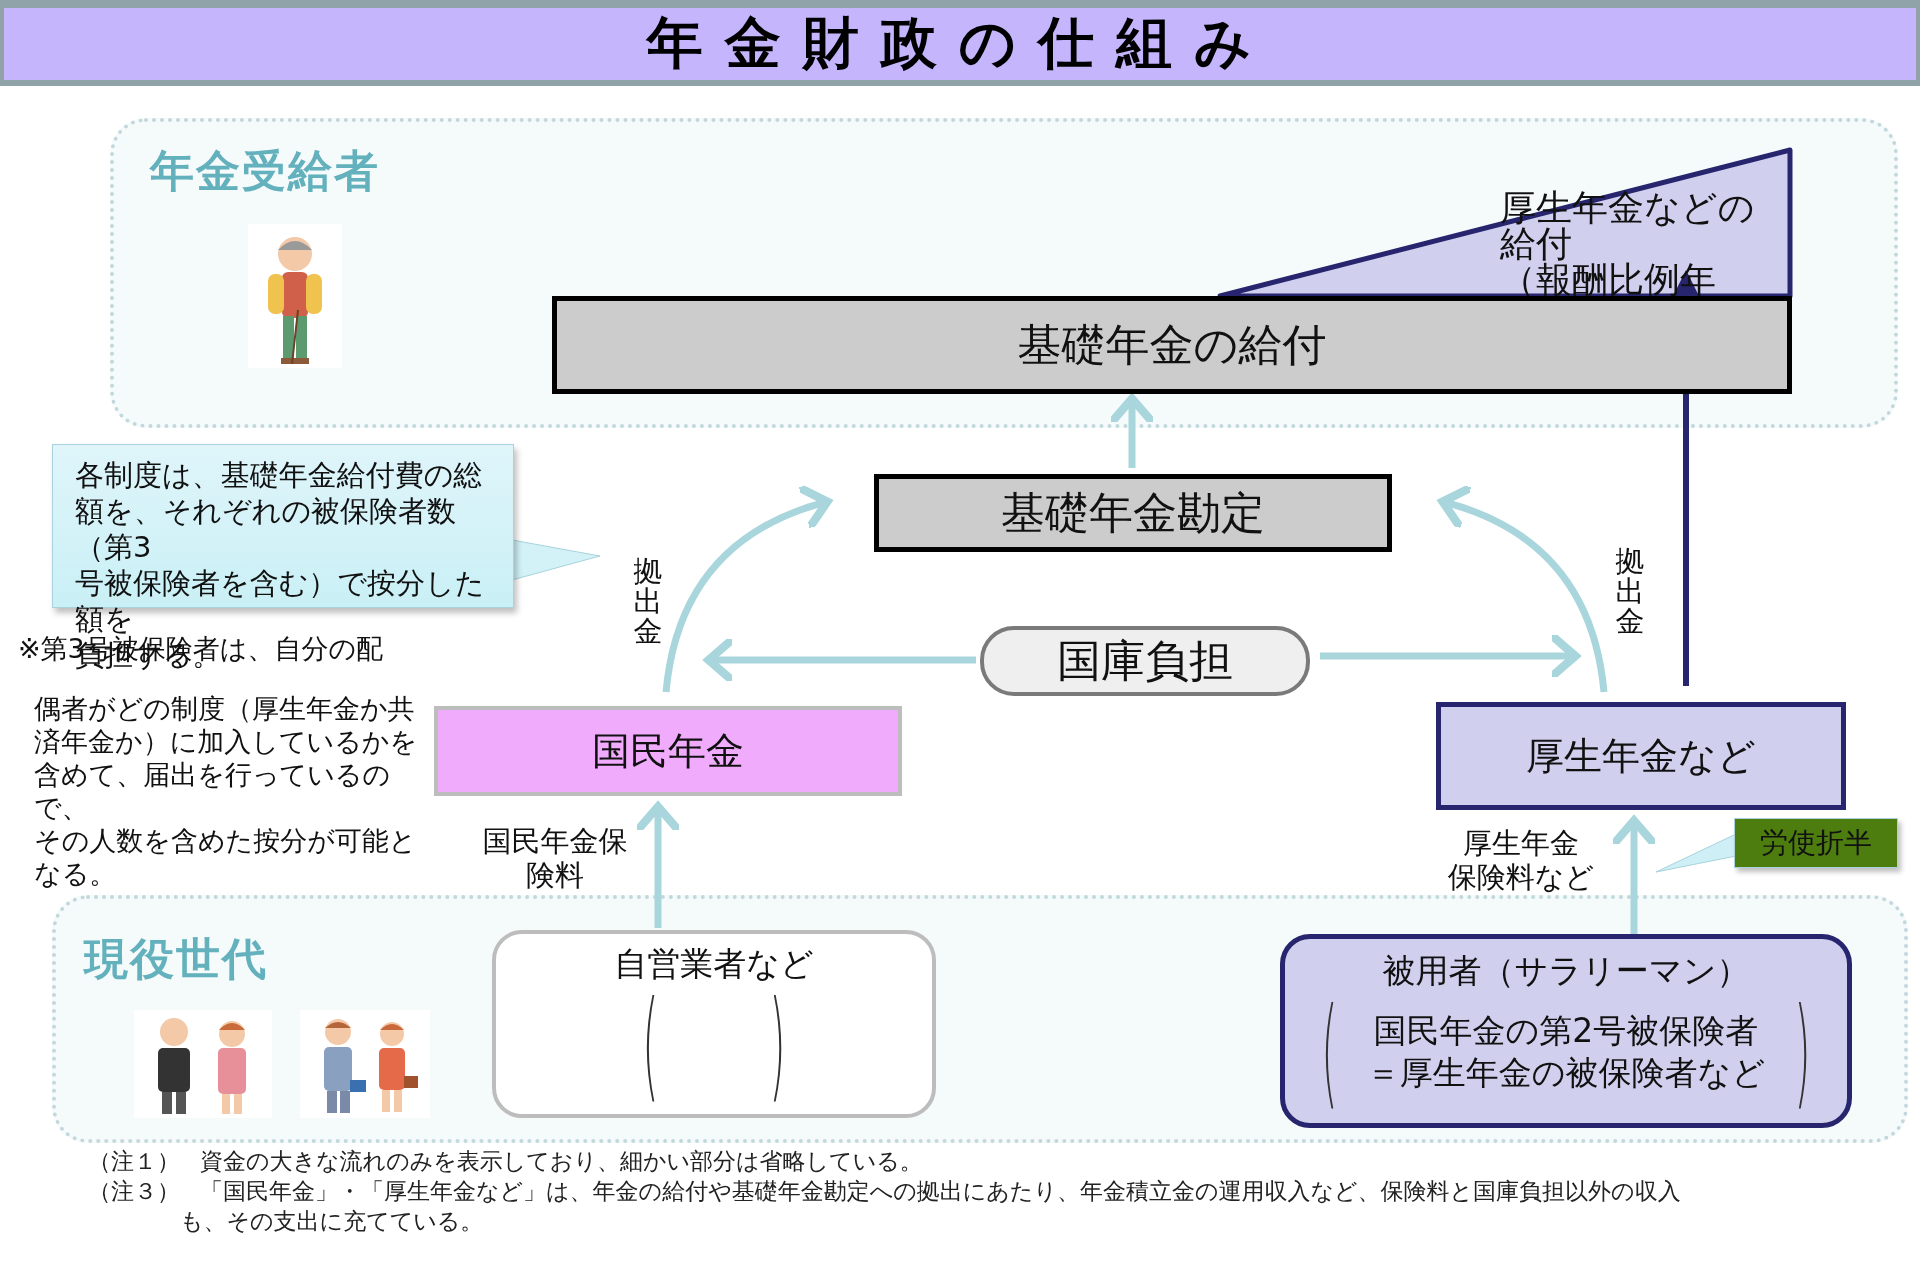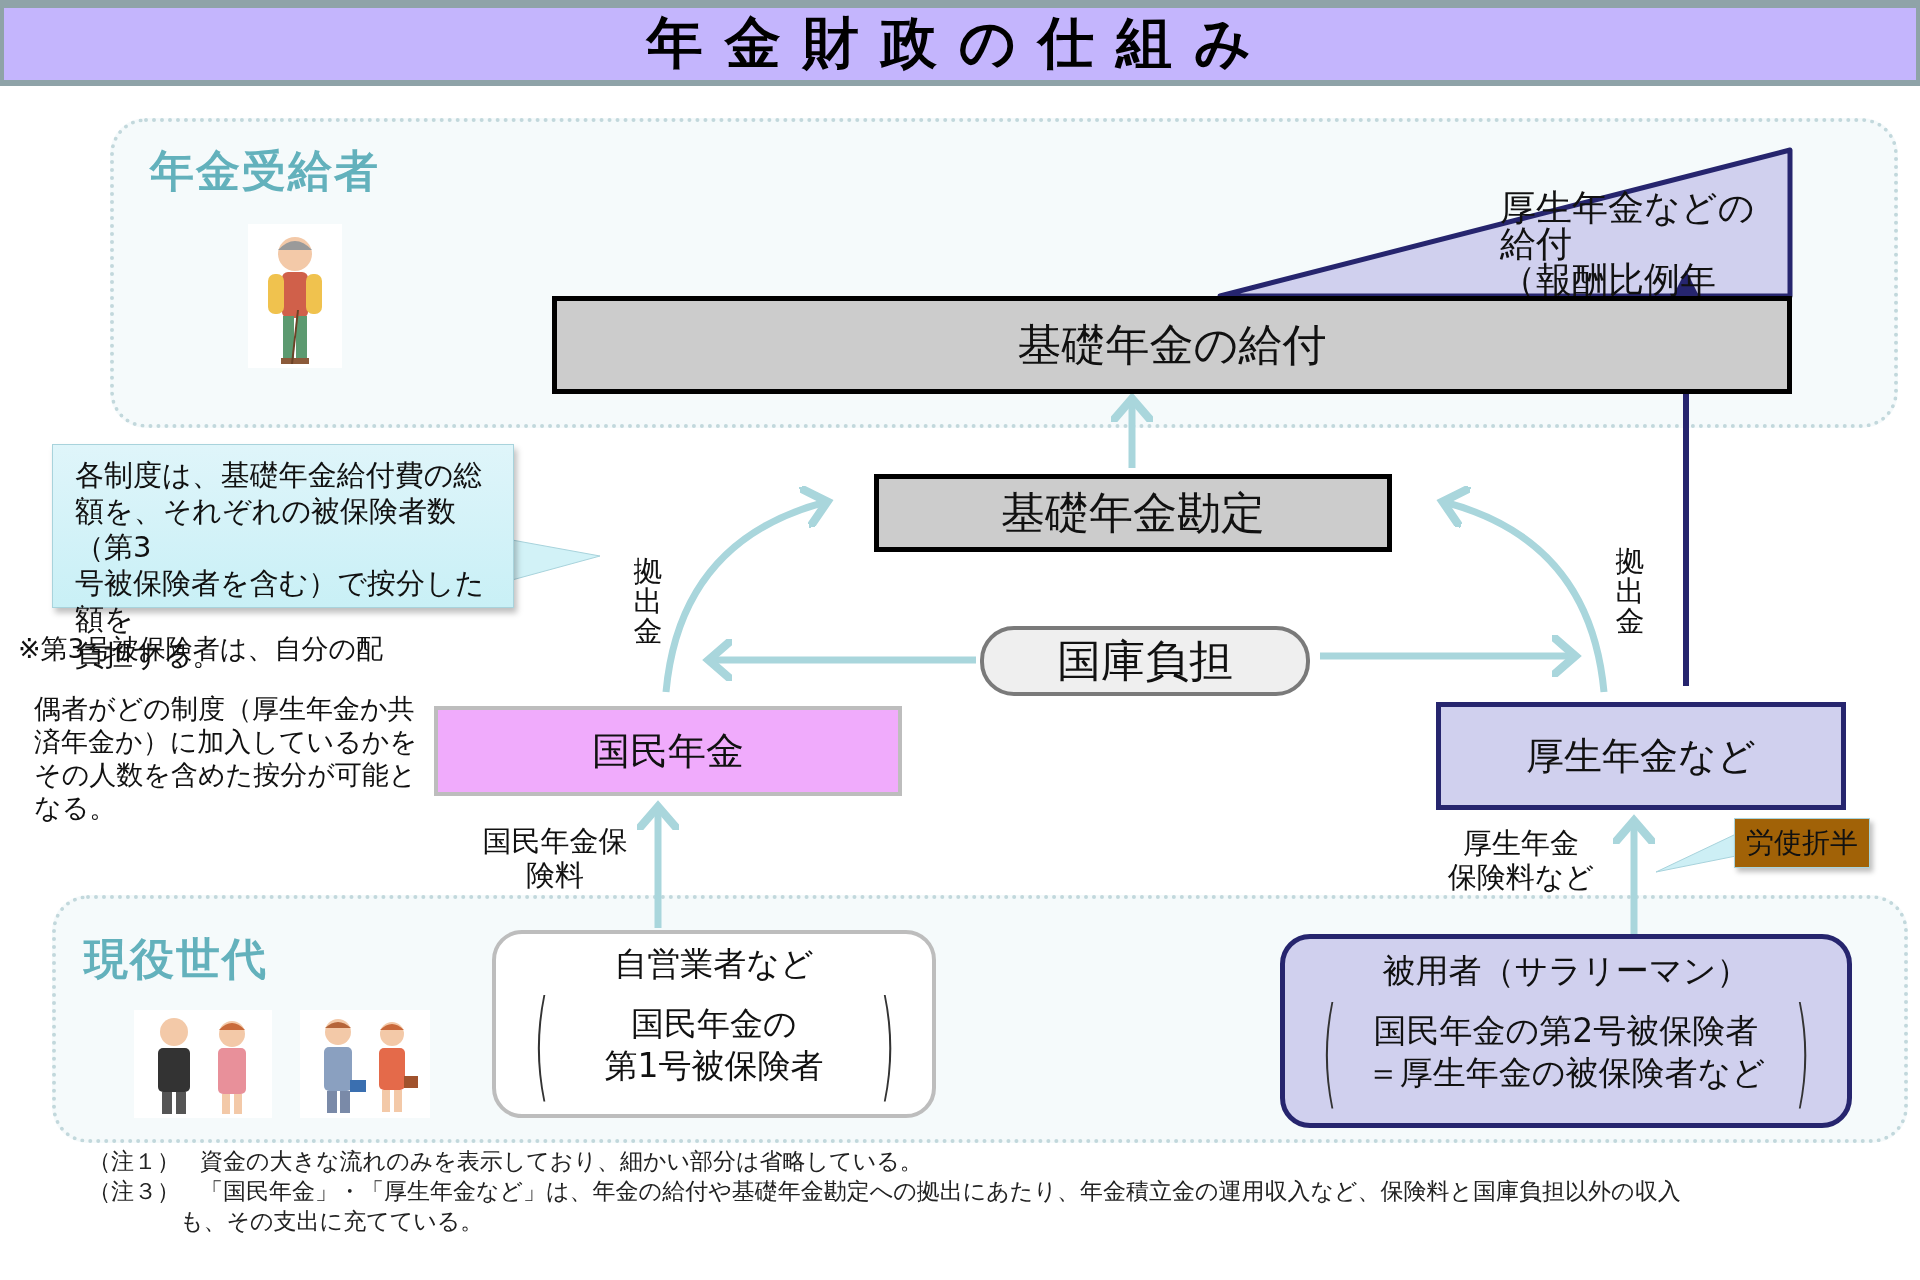--- a/index.html
+++ b/index.html
@@ -141,20 +141,21 @@
   <div>各制度は、基礎年金給付費の総</div>
   <div>額を、それぞれの被保険者数（第3</div>
   <div>号被保険者を含む）で按分した額を</div>
   <div>負担する。</div>
 </div>
 
 <div class="abs note" style="left:18px; top:632px; width:400px;">
   <div>※第3号被保険者は、自分の配</div>
   <div style="padding-left:16px;margin-top:27px;">偶者がどの制度（厚生年金か共</div>
   <div style="padding-left:16px;">済年金か）に加入しているかを</div>
+  <div style="padding-left:16px;">含めて、届出を行っているので、</div>
   <div style="padding-left:16px;">その人数を含めた按分が可能と</div>
   <div style="padding-left:16px;">なる。</div>
 </div>
 
 <div class="abs vlabel" style="left:632px; top:556px;">拠出金</div>
 <div class="abs vlabel" style="left:1614px; top:546px;">拠出金</div>
 
 <div class="abs box white-box" style="left:434px; top:706px; width:468px; height:90px;">
   <span>国民年金</span>
 </div>
@@ -165,33 +166,29 @@
 
 <div class="abs small-label" style="left:470px; top:824px; width:170px;">
   <div>国民年金保</div>
   <div>険料</div>
 </div>
 <div class="abs small-label" style="left:1436px; top:826px; width:170px;">
   <div>厚生年金</div>
   <div>保険料など</div>
 </div>
 
-<div class="abs box" style="left:1734px; top:818px; width:136px; height:50px; background:#a16207; border:1px solid #a8d3dc; box-shadow:3px 4px 5px rgba(0,0,0,0.25); font-size:28px;">
+<div class="abs box" style="left:1734px; top:818px; width:164px; height:50px; background:#4d7c0f; border:1px solid #a8d3dc; box-shadow:3px 4px 5px rgba(0,0,0,0.25); font-size:28px;">
   <span>労使折半</span>
 </div>
 
 <div class="abs box" style="left:492px; top:930px; width:444px; height:188px; background:#fff; border:4px solid #bdbdbd; border-radius:30px;">
   <div class="lines" style="font-size:33px; line-height:42px;">
     <span>自営業者など</span>
     <div class="bracket-box">
       <span class="bracket" style="margin-right:40px;">(</span>
-      <div class="lines">
-        <span>国民年金の</span>
-        <span>第1号被保険者</span>
-      </div>
       <span class="bracket" style="margin-left:40px;">)</span>
     </div>
   </div>
 </div>
 
 <div class="abs box" style="left:1280px; top:934px; width:572px; height:194px; background:#d0d0ee; border:5px solid #26256e; border-radius:30px;">
   <div class="lines" style="font-size:33px; line-height:42px;">
     <span>被用者（サラリーマン）</span>
     <div class="bracket-box">
       <span class="bracket" style="margin-right:14px;">(</span>

